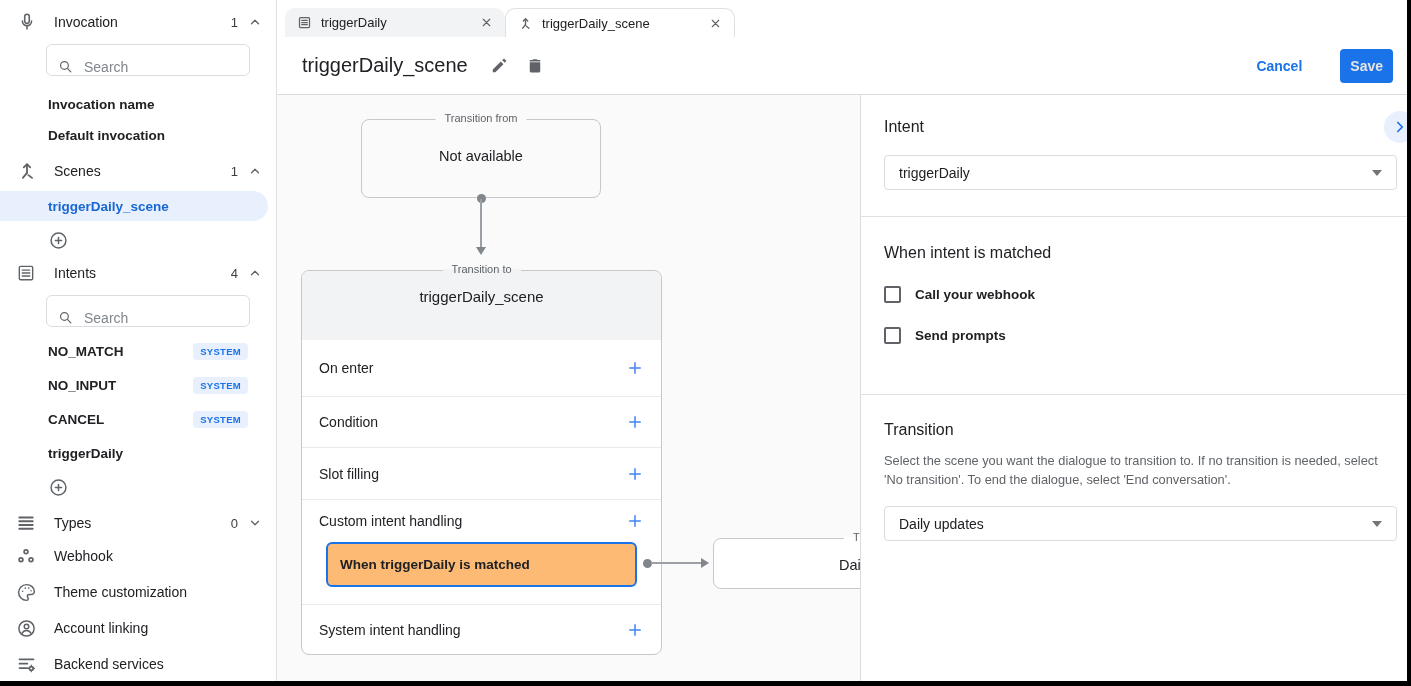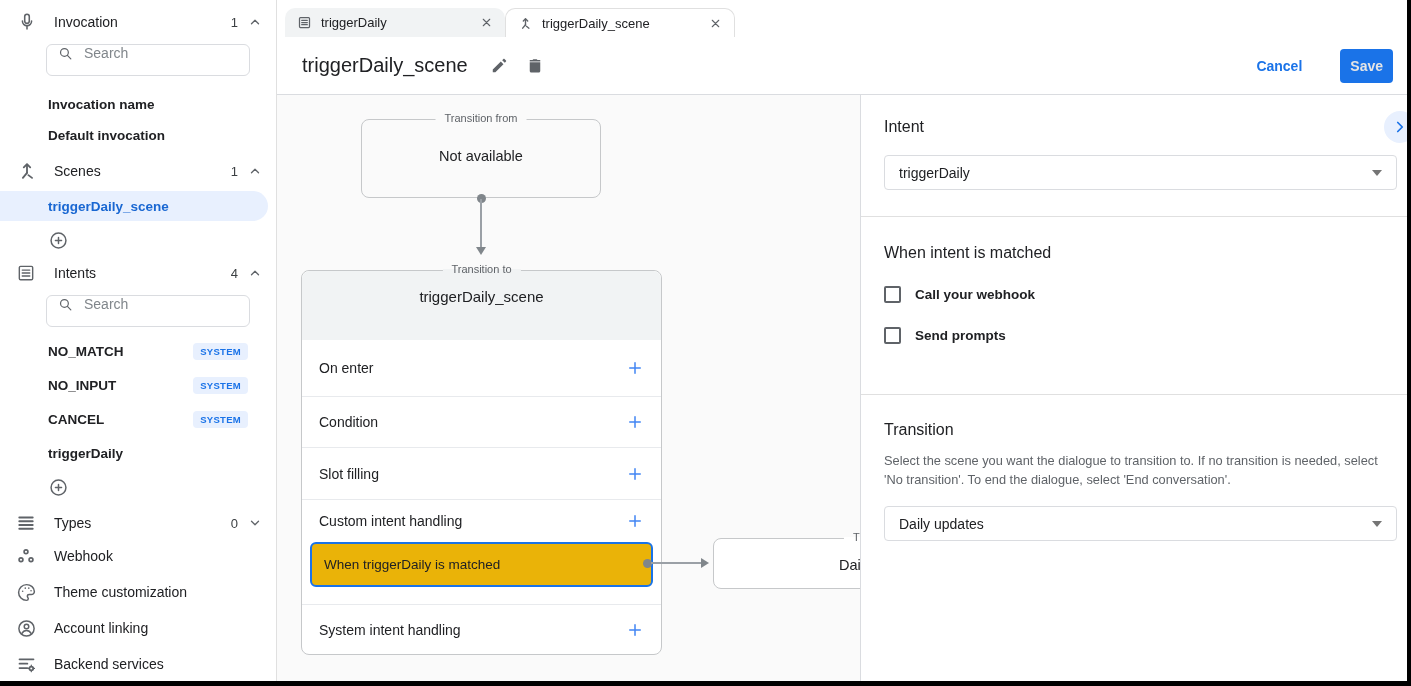--- a/index.html
+++ b/index.html
@@ -18,21 +18,21 @@
   
   .edge-right { position: absolute; top: 0; right: 0; width: 4px; height: 686px; background: #000; z-index: 50; }
   .edge-bottom { position: absolute; left: 0; bottom: 0; width: 1411px; height: 5px; background: #000; z-index: 50; }
 
   
   .sidebar { position: absolute; left: 0; top: 0; width: 277px; height: 681px; background: #fff; border-right: 1px solid #e0e0e0; overflow: hidden; }
   .sec-row { display: flex; align-items: center; height: 28px; padding: 0 14px 0 16px; }
   .sec-row .sec-ico { width: 22px; margin-right: 16px; }
   .sec-label { font-size: 14px; color: #202124; flex: 1; }
   .sec-count { font-size: 13px; color: #3c4043; margin-right: 10px; }
-  .searchbox { margin: 8px 26px 0 46px; height: 32px; border: 1px solid #dadce0; border-radius: 6px; display: flex; align-items: flex-start; padding: 0 10px; background: #fff; }
+  .searchbox { margin: 8px 26px 0 46px; height: 32px; border: 1px solid #dadce0; border-radius: 6px; display: flex; align-items: flex-end; padding: 0 10px; background: #fff; }
   .searchbox input { border: none; outline: none; font-size: 14px; color: #202124; width: 140px; margin-left: 10px; font-family: inherit; background: transparent; }
   .searchbox input::placeholder { color: #80868b; }
   .sub-item { display: flex; align-items: center; justify-content: space-between; height: 24px; padding: 0 28px 0 48px; font-size: 13.5px; font-weight: bold; color: #202124; }
   .pill-selected { margin-top: 6px; width: 268px; height: 30px; background: #e8f0fe; border-radius: 0 15px 15px 0; display: flex; align-items: center; padding-left: 48px; font-size: 13.5px; font-weight: bold; color: #1967d2; }
   .plus-row { margin-top: 6px; height: 26px; display: flex; align-items: center; padding-left: 48px; }
   .sys-badge { background: #e8f0fe; color: #1a73e8; font-size: 9.5px; font-weight: bold; letter-spacing: .3px; padding: 3px 7px; border-radius: 4px; }
   .nav-row { display: flex; align-items: center; height: 36px; padding: 0 14px 0 16px; }
   .nav-row .sec-ico { width: 22px; margin-right: 16px; }
 
   
@@ -70,21 +70,21 @@
 
   .scene-card { position: absolute; left: 24px; top: 175px; width: 361px; height: 385px; background: #fff; border: 1px solid #c6c8ca; border-radius: 8px; }
   .scene-card .legend-tag { background: linear-gradient(to bottom, #fafafa 50%, #f1f3f4 50%); }
   .scene-head { height: 69px; background: #f1f3f4; border-radius: 8px 8px 0 0; text-align: center; padding-top: 17px; }
   .scene-head-title { font-size: 15px; color: #202124; }
   .scene-head-sub { font-size: 11px; color: #5f6368; margin-top: 6px; }
   .scene-row { display: flex; align-items: center; justify-content: space-between; padding: 0 17px; border-top: 1px solid #e8eaed; font-size: 14px; color: #202124; }
   .row-h56 { height: 56px; } .row-h51 { height: 51px; } .row-h52 { height: 52px; gap: 20px; }
   .row-custom { border-top: 1px solid #e8eaed; height: 105px; padding: 0 0 0 0; }
   .row-custom-head { display: flex; align-items: center; justify-content: space-between; padding: 0 17px; height: 42px; font-size: 14px; }
-  .handler-card { position: relative; margin: 0 8px; height: 45px; border: 2px solid #1a73e8; border-radius: 6px; background: #eab308; display: flex; align-items: center; padding-left: 12px; font-size: 13.5px; color: #202124; }
+  .handler-card { position: relative; margin: 0 24px; height: 45px; border: 2px solid #1a73e8; border-radius: 6px; background: #fdba74; display: flex; align-items: center; padding-left: 12px; font-size: 13.5px; color: #202124; font-weight: bold; }
   .plus-ico { color: #4285f4; }
   .sys-row { border-top: 1px solid #e8eaed; height: 51px; display: flex; align-items: center; justify-content: space-between; padding: 0 17px; font-size: 14px; }
 
   .daily-card { position: absolute; left: 436px; top: 443px; width: 340px; height: 51px; background: #fff; border: 1px solid #c6c8ca; border-radius: 8px; }
   .daily-card .legend-tag { background: linear-gradient(to bottom, #fafafa 50%, #fff 50%); }
   .daily-body { height: 100%; display: flex; align-items: center; justify-content: center; font-size: 14.5px; color: #202124; padding-top: 2px; }
 
   
   .panel { position: relative; flex: 1; background: #fff; border-left: 1px solid #dadce0; padding: 0 0 18px 23px; }
   .panel-h { font-size: 16px; color: #202124; font-weight: normal; }

